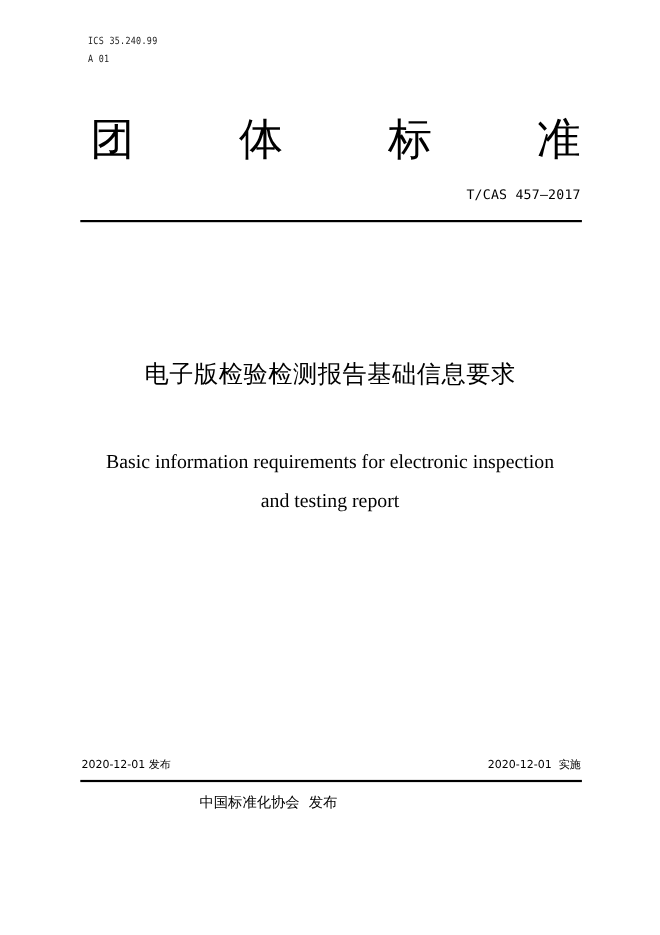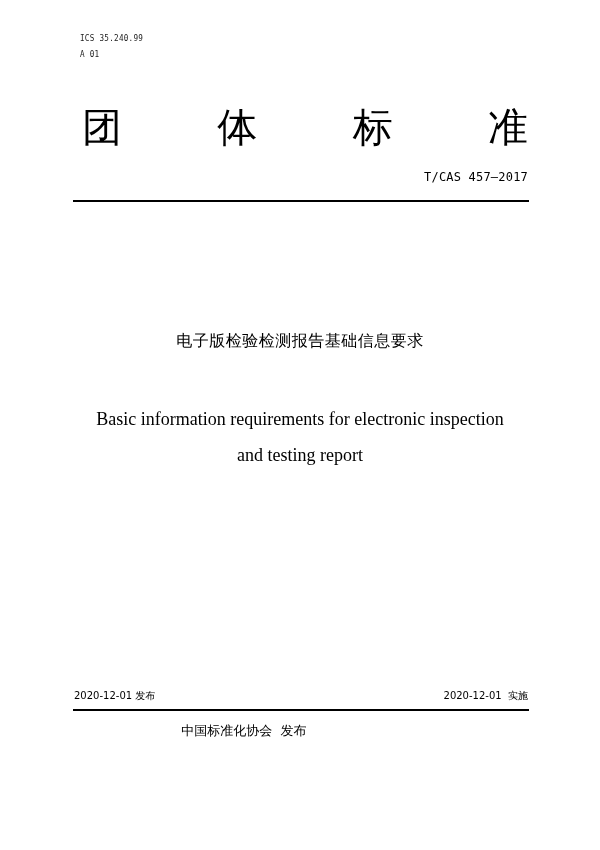--- a/index.html
+++ b/index.html
@@ -58,21 +58,21 @@
       background: #000;
     }
     #rule-top { top: 200px; }
     #rule-bottom { top: 709px; }
 
     #cn-title {
       top: 328px;
       left: 0;
       width: 600px;
       text-align: center;
-      font-size: 16px;
+      font-size: 22px;
       line-height: 26px;
       letter-spacing: 0.5px;
       font-family: "DejaVu Sans", sans-serif;
     }
 
     .en-title {
       left: 0;
       width: 600px;
       text-align: center;
       font-family: "Liberation Serif", serif;

